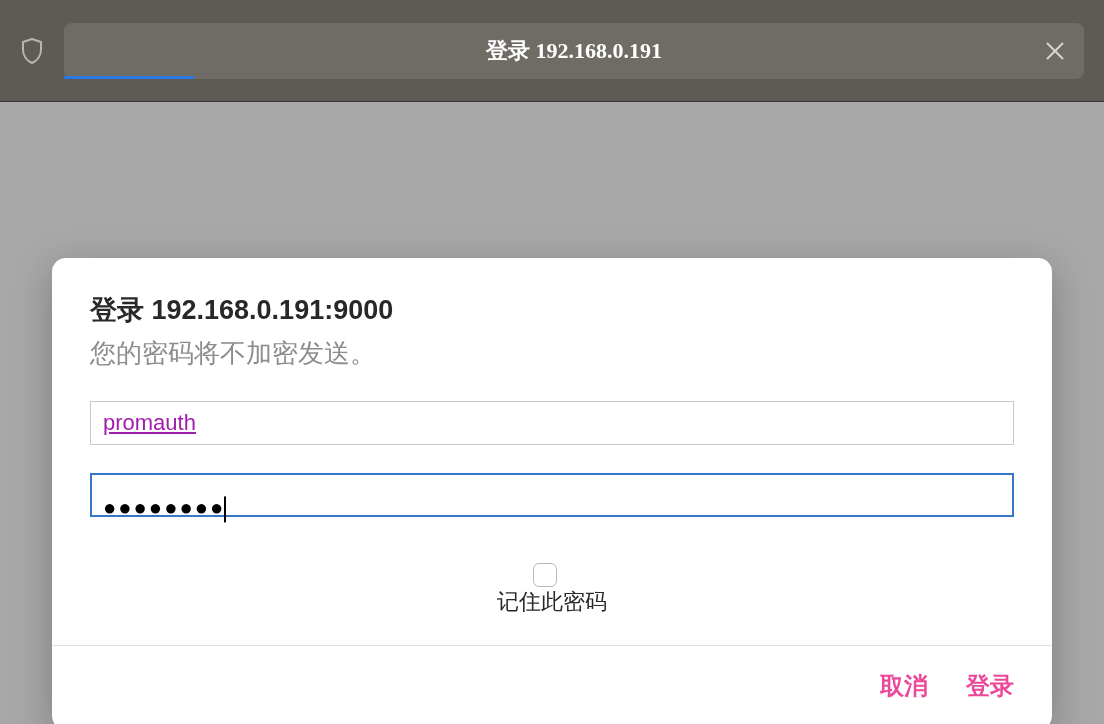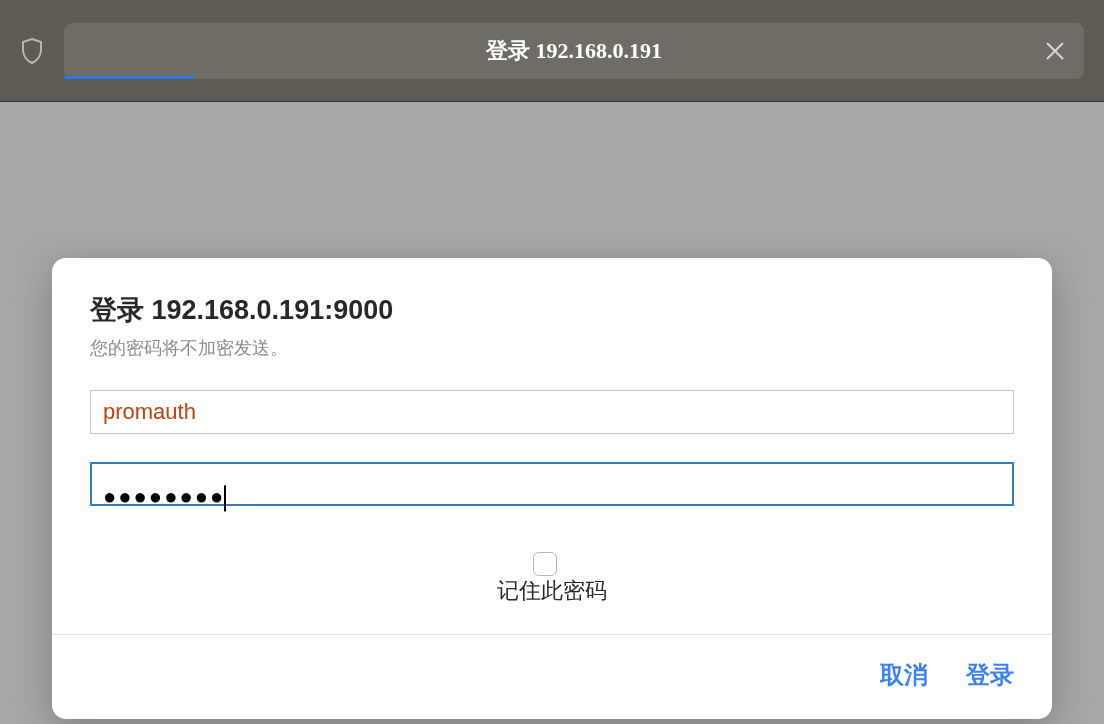--- a/index.html
+++ b/index.html
@@ -88,34 +88,35 @@
     .modal-body {
       padding: 34px 38px 28px 38px;
     }
     .modal-title {
       font-size: 27px;
       font-weight: 700;
       color: #282828;
       margin-bottom: 8px;
     }
     .modal-subtitle {
-      font-size: 18px;
+      font-size: 26px;
       color: #8c8c8c;
       margin-bottom: 30px;
     }
     .input-field {
       width: 100%;
       height: 44px;
       padding: 0 12px;
       border: 1px solid #c8c8c8;
       font-size: 22px;
-      color: #c2410c;
+      color: #a21caf;
       margin-bottom: 28px;
       font-family: inherit;
       outline: none;
+      text-decoration: underline;
     }
     .input-field.focused {
       border: 2px solid #3677c6;
     }
     .password-field {
       letter-spacing: 3px;
       font-family: Verdana, sans-serif;
       font-size: 18px;
     }
     .checkbox-row {
@@ -141,21 +142,21 @@
       padding: 24px 38px 28px 38px;
       display: flex;
       justify-content: flex-end;
       gap: 38px;
     }
     .footer-btn {
       background: none;
       border: none;
       font-size: 24px;
       font-weight: 600;
-      color: #3b82f6;
+      color: #ec4899;
       cursor: pointer;
       font-family: inherit;
     }
     .password-wrapper {
       position: relative;
     }
     .password-dots {
       position: absolute;
       left: 13px;
       top: 50%;

